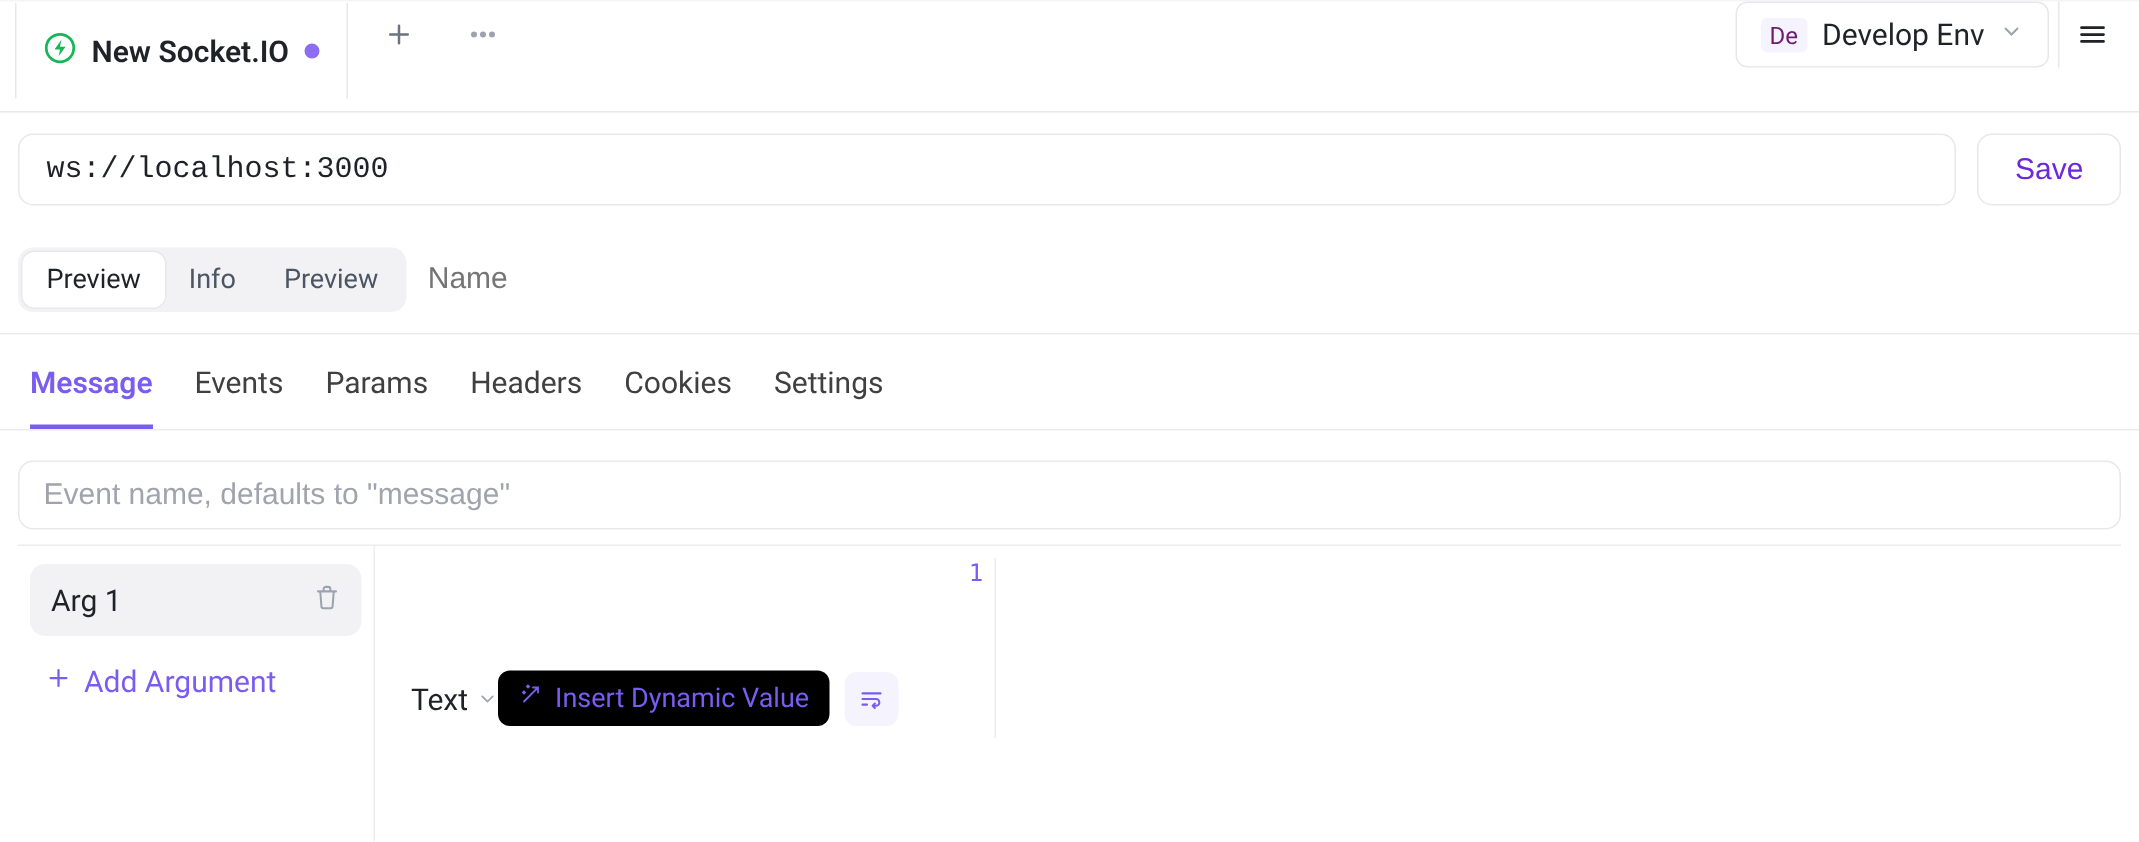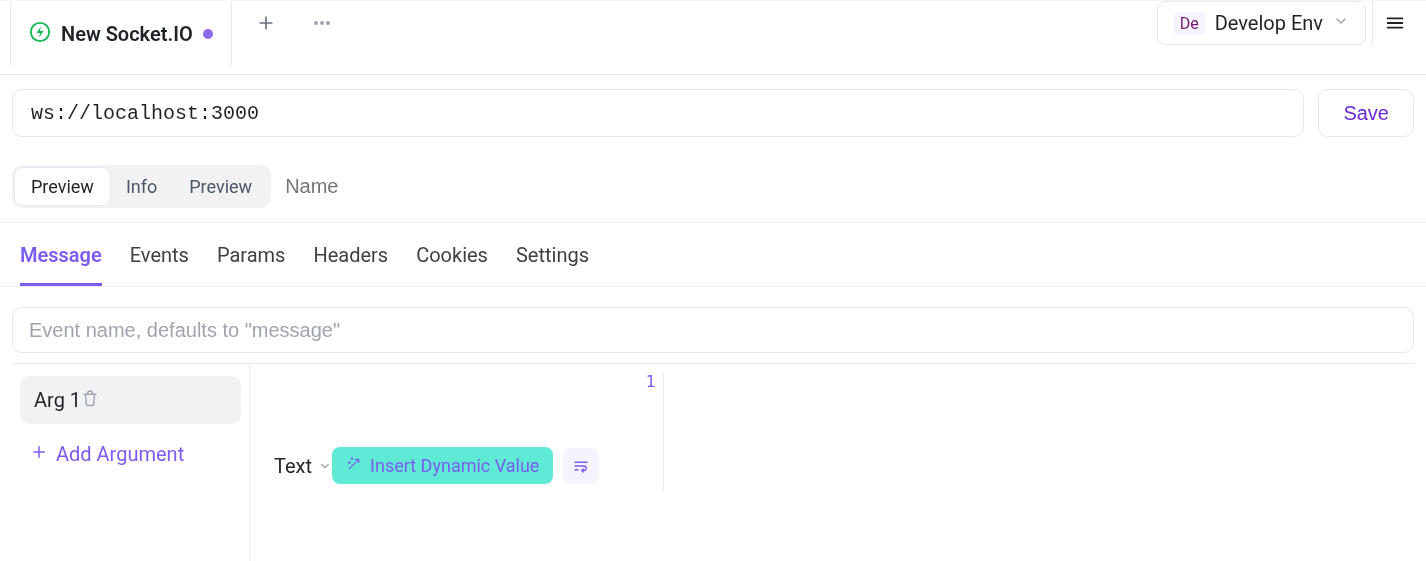--- a/index.html
+++ b/index.html
@@ -189,21 +189,21 @@
   border-top: 1px solid #ececef;
   margin: 0 12px;
   height: 200px;
 }
 .args-sidebar {
   width: 238px;
   border-right: 1px solid #ececef;
   padding: 12px 8px 0 8px;
 }
 .arg-pill {
-  display: flex; align-items: center; 
+  display: flex; align-items: center; justify-content: space-between;
   background: #f2f2f5;
   border-radius: 10px;
   padding: 12px 14px;
   font-size: 20px;
   color: #1f2328;
 }
 .arg-pill .trash { color: #9ca3af; cursor: pointer; }
 .add-arg {
   display: flex; align-items: center; gap: 8px;
   color: #7b5cf0;
@@ -221,21 +221,21 @@
   padding: 14px 16px 10px 24px;
 }
 .format-select {
   display: flex; align-items: center; gap: 6px;
   font-size: 20px; color: #1f2328;
   cursor: pointer;
 }
 .editor-toolbar .spacer { flex: 1; }
 .dynamic-btn {
   display: flex; align-items: center; gap: 8px;
-  background: #5eead4;
+  background: #000000;
   color: #7b5cf0;
   border-radius: 8px;
   padding: 8px 14px;
   font-size: 18px;
   cursor: pointer;
 }
 .wrap-btn {
   background: #f5f3fe;
   color: #7b5cf0;
   border-radius: 8px;

